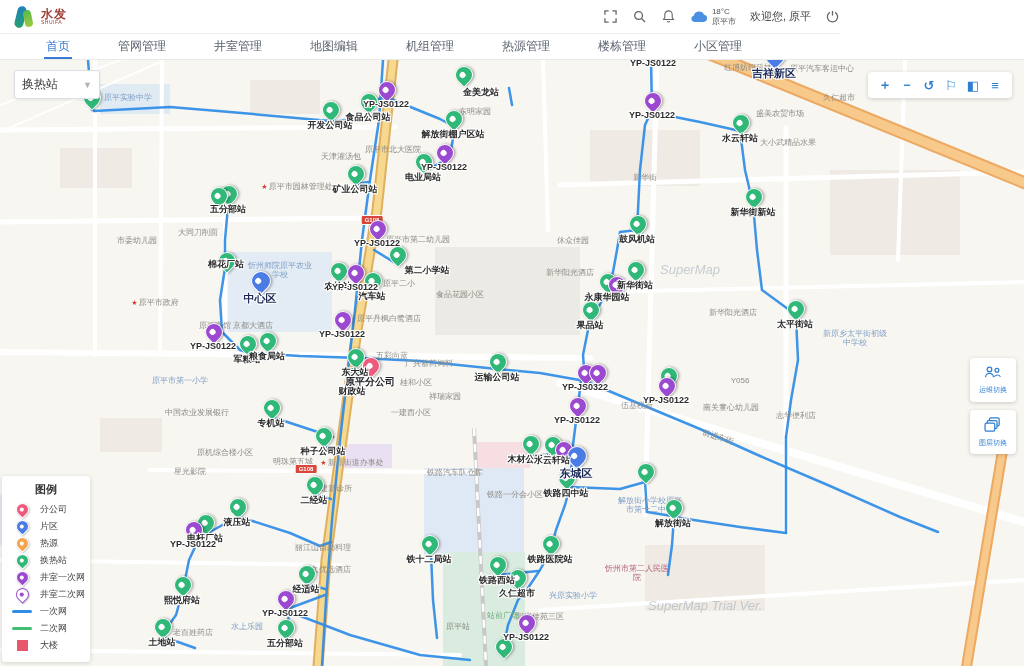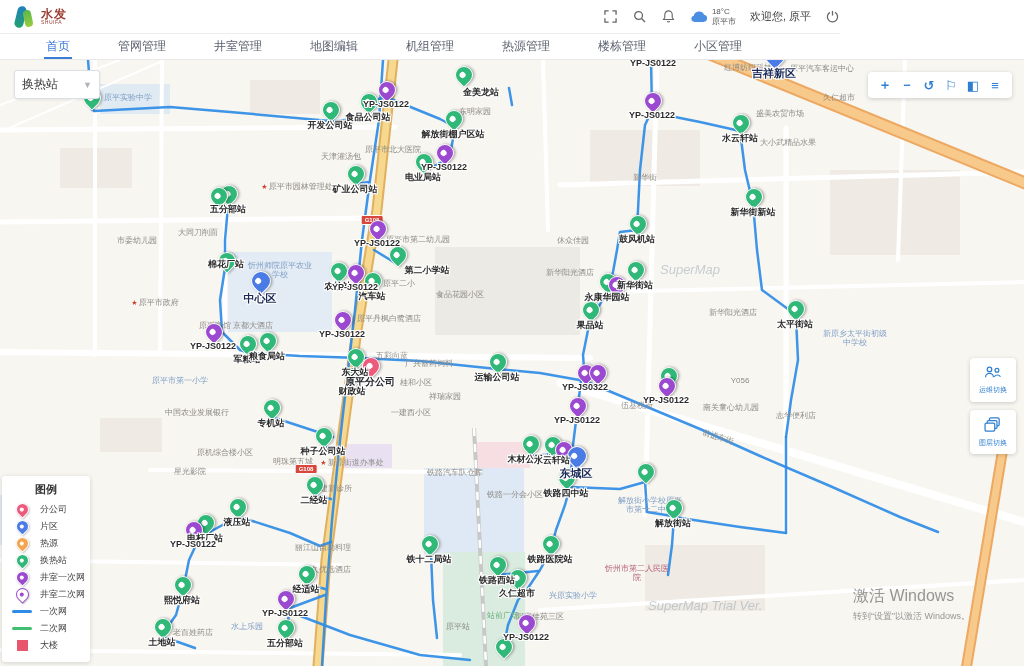--- a/index.html
+++ b/index.html
@@ -634,19 +634,15 @@
         </div>
         <div class="lg-row">
           <span class="lg-ic">
             <span class="lg-sq" style="background: rgb(232, 86, 110);"></span>
           </span>
           <span class="lg-label">大楼</span>
         </div>
       </div>
   </div>
 
-  <div id="win-activate">
-    <div class="l1">激活 Windows</div>
-    <div class="l2">转到“设置”以激活 Windows。</div>
-  </div>
 <div class="supermap" style="left: 648px; top: 538px;">SuperMap Trial Ver.</div>
     <div class="supermap" style="left: 660px; top: 202px;">SuperMap</div>
   </div>
 
 </body></html>

